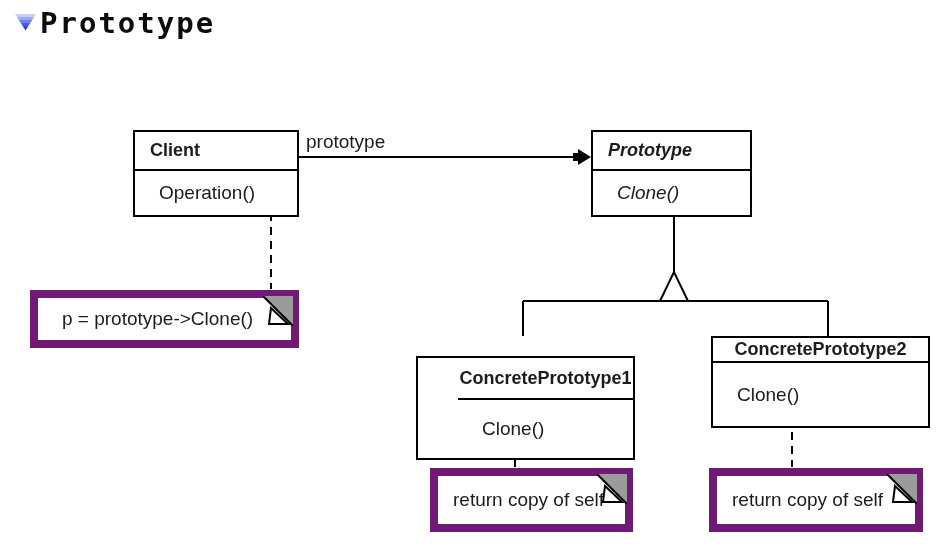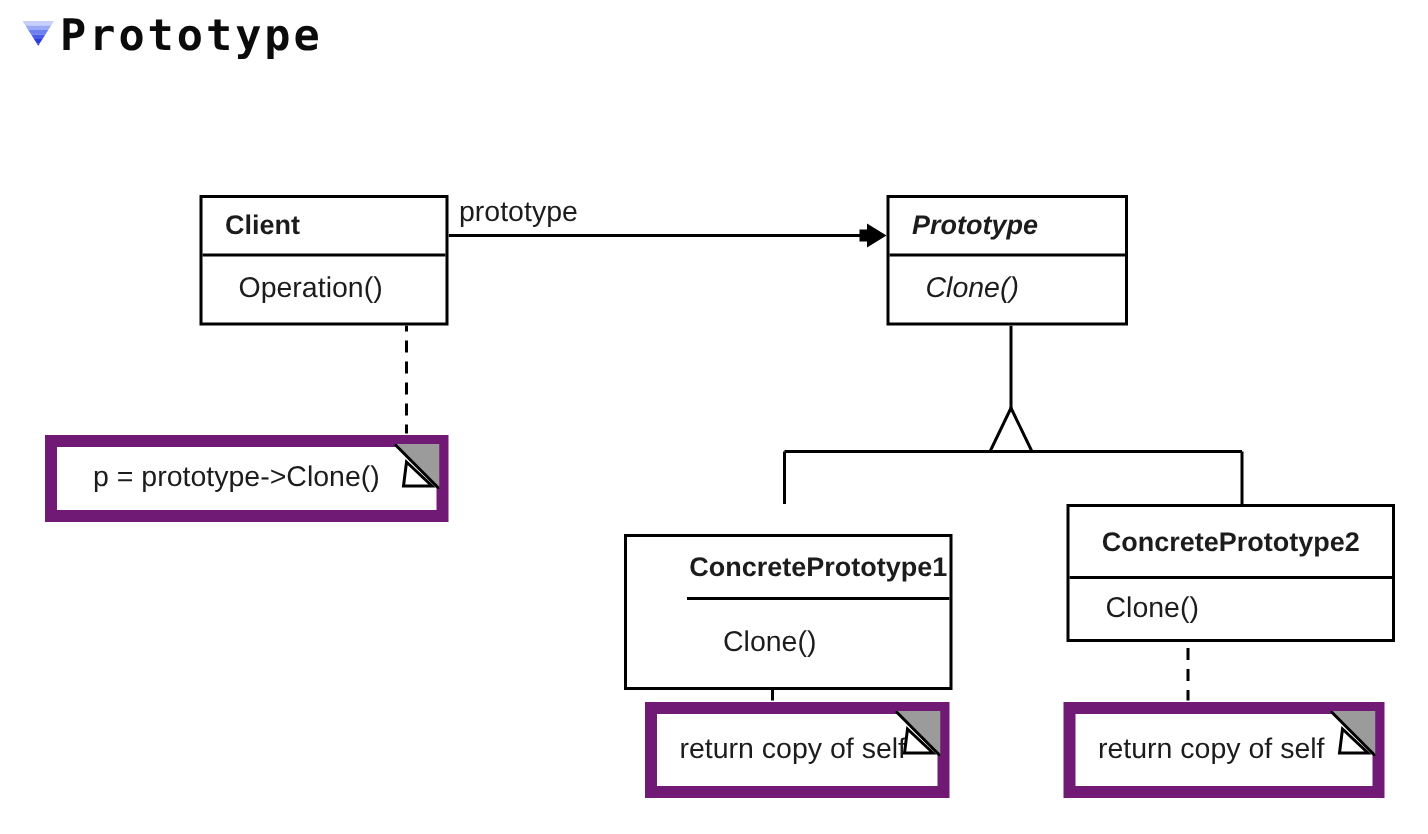--- a/index.html
+++ b/index.html
@@ -90,21 +90,21 @@
     <div class="cls-hdr abstract-name" style="height:39px;">Prototype</div>
     <div class="cls-method abstract-method">Clone()</div>
   </div>
 
   <div class="clsbox" style="left:416px; top:356px; width:219px; height:104px;padding-left:40px;">
     <div class="cls-hdr centered" style="height:42px;">ConcretePrototype1</div>
     <div class="cls-method">Clone()</div>
   </div>
 
   <div class="clsbox" style="left:711px; top:336px; width:219px; height:92px;">
-    <div class="cls-hdr centered" style="height:48px;text-align:right;">ConcretePrototype2</div>
+    <div class="cls-hdr centered" style="height:25px;text-align:right;">ConcretePrototype2</div>
     <div class="cls-method">Clone()</div>
   </div>
 
   <div class="note" style="left:30px; top:290px; width:269px; height:58px; padding-left:24px;">
     <span>p = prototype-&gt;Clone()</span>
     <svg class="fold" width="30" height="30" viewBox="0 0 30 30">
       <polygon points="0,0 30,0 30,30" fill="#9b9b9b"></polygon>
       <line x1="0" y1="0" x2="30" y2="30" stroke="#000" stroke-width="2"></line>
       <polygon points="8,12 25,28 6,28" fill="#fff" stroke="#000" stroke-width="2"></polygon>
     </svg>

